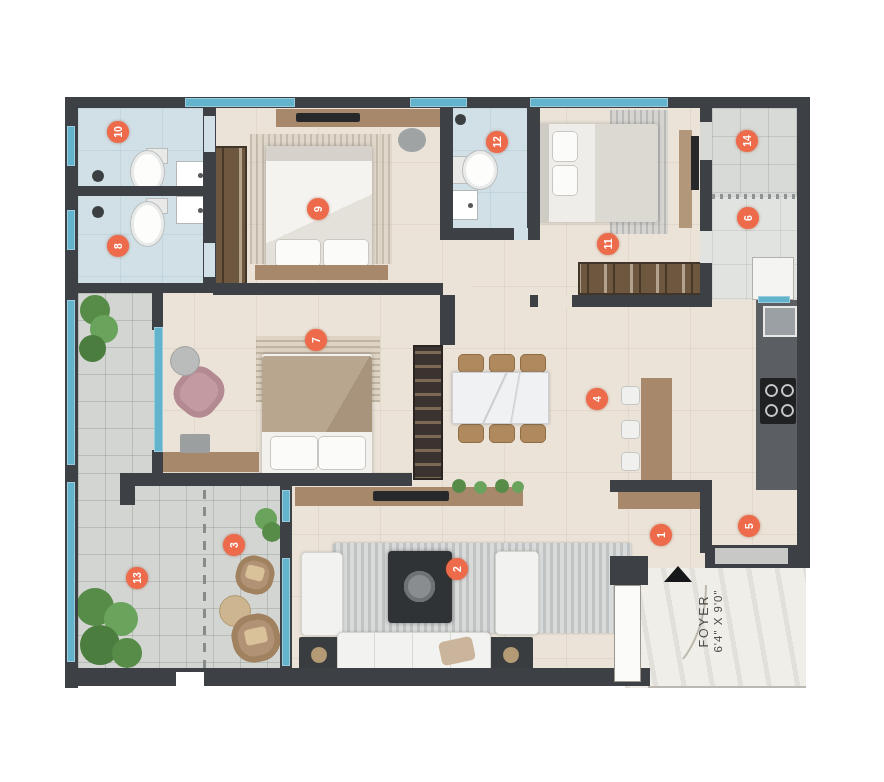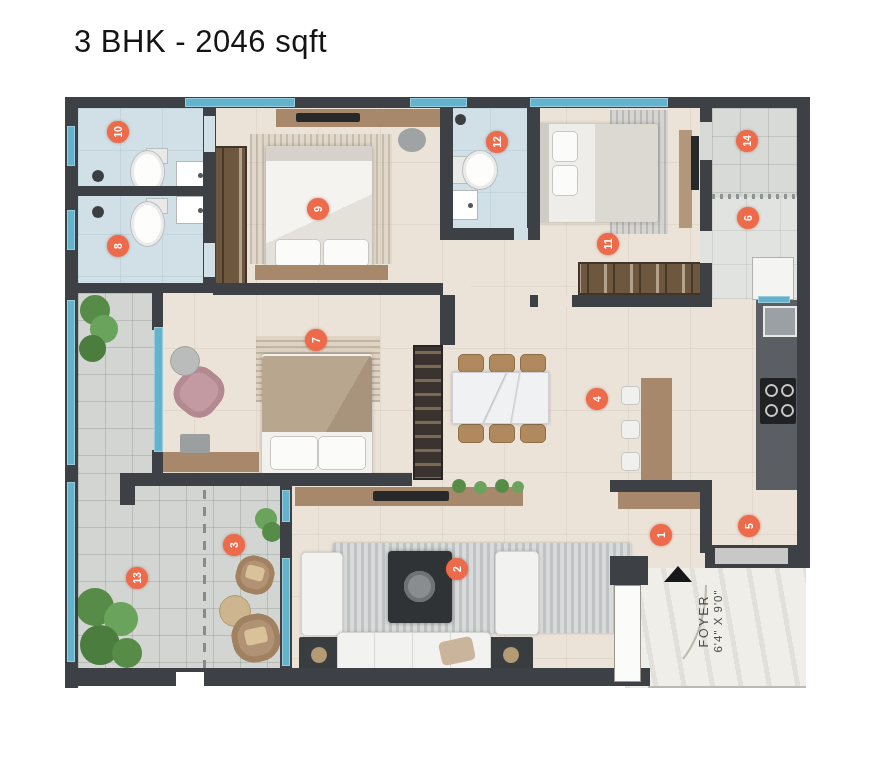--- a/index.html
+++ b/index.html
@@ -84,21 +84,20 @@
   #utility-louver{position:absolute;left:712px;top:194px;width:85px;height:5px;
     background:repeating-linear-gradient(90deg,#8d9393 0 3px,transparent 3px 8px);}
   .rug-stripes-v{background:repeating-linear-gradient(90deg, rgba(150,140,122,.55) 0 2px, rgba(205,195,178,.45) 2px 6px);}
   .rug-living{background:repeating-linear-gradient(90deg,#c0c3c4 0 3px,#d9dbdb 3px 7px);
     border-radius:2px;box-shadow:0 0 3px rgba(90,90,90,.4);}
 </style>
 </head>
 <body>
 
 <div id="page">
-  <div id="plan-title">3 BHK - 2046 sqft</div>
 
   <div class="floor floor-beige" style="left:70px;top:100px;width:735px;height:586px;"></div>
   <div class="floor floor-terrace" style="left:78px;top:293px;width:76px;height:180px;"></div>
   <div class="floor floor-terrace" style="left:78px;top:473px;width:204px;height:195px;"></div>
   <div class="floor floor-bath" style="left:78px;top:108px;width:128px;height:84px;"></div>
   <div class="floor floor-bath" style="left:78px;top:192px;width:128px;height:96px;"></div>
   <div class="floor floor-bath" style="left:448px;top:108px;width:82px;height:127px;"></div>
   <div class="floor floor-balcony" style="left:712px;top:108px;width:85px;height:88px;"></div>
   <div class="floor floor-utility" style="left:712px;top:196px;width:85px;height:104px;"></div>
   <div class="floor floor-foyer" style="left:625px;top:568px;width:181px;height:120px;"></div>

